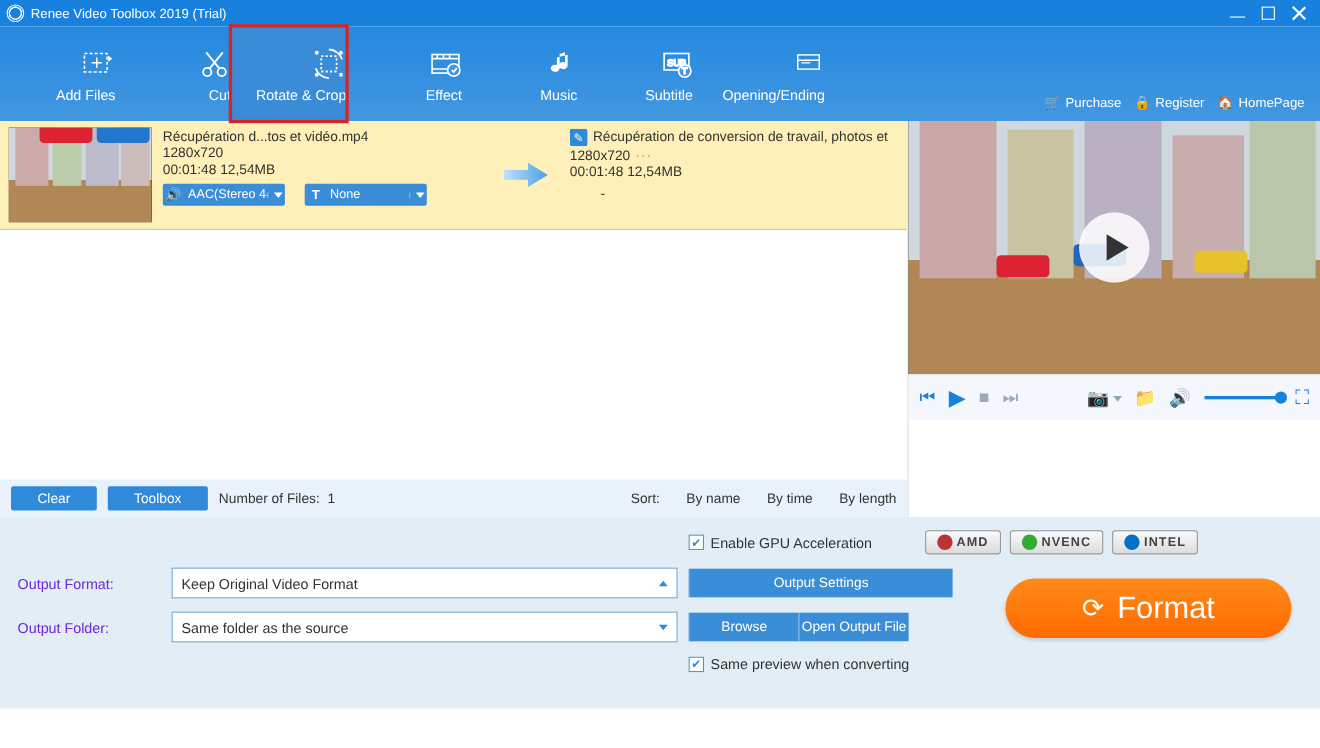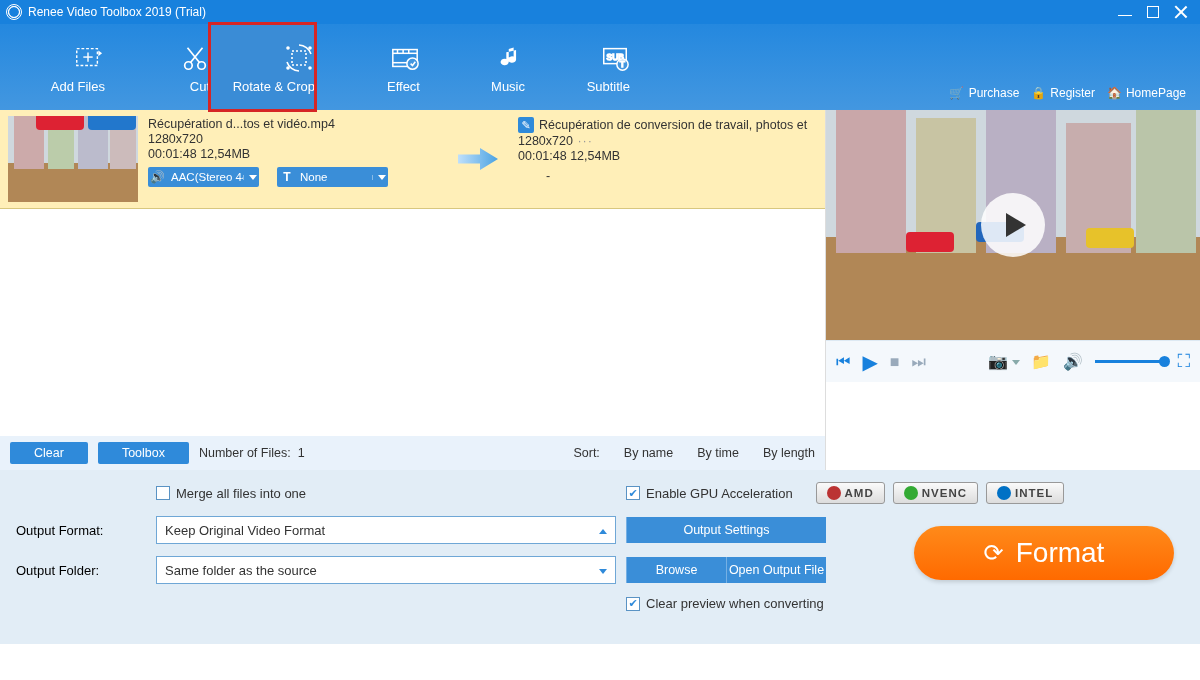--- a/index.html
+++ b/index.html
@@ -123,41 +123,41 @@
   .sort-opt{margin-left:14px; cursor:pointer;}
 
   
   .bottom {
     height:174px; background:var(--bottom-bg); padding:12px 16px 8px; font-size:13px; color:#333;
     display:grid; grid-template-columns: 130px 460px 200px 1fr; grid-auto-rows:min-content;
     column-gap:10px; row-gap:12px; align-items:center; position:relative;
   }
   .checkbox{display:flex;align-items:center;gap:6px;}
   .cb{width:14px;height:14px;border:1px solid #5a93c4;background:#fff;display:inline-flex;align-items:center;justify-content:center;font-size:11px;color:#2f8ada;}
-  .badge-row{display:flex;gap:8px;}
+  .badge-row{display:flex;gap:8px;margin-left:25px;}
   .hw-badge{height:22px;padding:0 10px;border:1px solid #999;border-radius:3px;background:linear-gradient(#fafafa,#dcdcdc);font-size:11.5px;font-weight:600;letter-spacing:1px;display:flex;align-items:center;gap:4px;color:#444;}
   .hw-badge .dot{width:14px;height:14px;border-radius:50%;background:#555;display:inline-block;}
   .hw-badge.intel .dot{background:#0071c5;}
   .dropdown{height:28px;border:1px solid #6fa7d6;background:#fff;display:flex;align-items:center;padding:0 8px;justify-content:space-between;cursor:pointer;}
   .dropdown .dd-arrow{color:#2f8ada;font-size:11px;}
   .btn-mid{height:26px;background:#3a8ed8;color:#fff;display:flex;align-items:center;justify-content:center;font-size:12.5px;cursor:pointer;border-left:1px solid rgba(255,255,255,.3);}
   .btn-pair{display:flex;}
   .btn-pair .btn-mid{flex:1;}
   .start-btn{
     position:absolute; right:26px; top:56px; width:260px; height:54px; border-radius:28px;
     background:linear-gradient(#ff8a1a,#ff6a00); color:#fff; font-size:28px; font-weight:500;
     display:flex; align-items:center; justify-content:center; gap:12px; cursor:pointer;
     box-shadow:0 2px 4px rgba(0,0,0,.15);
   }
   .start-btn .reload{font-size:24px;}
   .content-row { display:flex; height:360px; }
   .list-area{flex:1;display:flex;flex-direction:column;overflow:hidden;}
   .list-body{flex:1;overflow:auto;background:#fff;}
 
-  .lbl{color:#000000;}
+  .lbl{color:#6d28d9;}
 
   
   .tri-down::after{content:"";display:inline-block;border-top:5px solid currentColor;border-left:4px solid transparent;border-right:4px solid transparent;margin-left:3px;vertical-align:middle;}
   .tri-up::after{content:"";display:inline-block;border-bottom:5px solid currentColor;border-left:4px solid transparent;border-right:4px solid transparent;margin-left:3px;vertical-align:middle;}
 </style>
 </head>
 <body>
 
 <div class="titlebar">
   <span class="logo"></span>
@@ -232,20 +232,30 @@
   <div class="tool">
     <div class="ticon">
       <svg viewBox="0 0 32 32" width="30" height="30" fill="none" stroke="#fff" stroke-width="1.6">
         <rect x="4" y="6" width="24" height="16"></rect>
           <text x="7" y="18" font-size="9" fill="#fff" font-family="Arial">SUB</text>
         <circle cx="24" cy="23" r="6" fill="#4397e0" stroke="#fff"></circle>
           <text x="21" y="26" font-size="9" fill="#fff">T</text>
       </svg>
     </div>
     <span class="tlabel">Subtitle</span>
+  </div>
+  <div class="tool" style="width:120px">
+    <div class="ticon">
+      <svg viewBox="0 0 32 32" width="30" height="26" fill="none" stroke="#fff" stroke-width="1.6">
+        <rect x="4" y="6" width="24" height="16"></rect>
+          <line x1="4" y1="12" x2="28" y2="12"></line>
+          <line x1="8" y1="15" x2="18" y2="15"></line>
+      </svg>
+    </div>
+    <span class="tlabel">Opening/Ending</span>
   </div>
 
   <div class="toolbar-right">
     <span class="tblink">
       <span>🛒</span>
       <span>Purchase</span>
     </span>
     <span class="tblink">
       <span>🔒</span>
       <span>Register</span>
@@ -347,24 +357,20 @@
       <span>🔊</span>
       <span class="vol-bar"></span>
       <span class="fullscreen">⛶</span>
     </div>
   </div>
 </div>
 
 <div class="bottom">
 
   <div></div>
-  <div class="checkbox">
-    <span class="cb"></span>
-    <span>Merge all files into one</span>
-  </div>
   <div class="checkbox" style="grid-column:3 / span 2">
     <span class="checkbox">
       <span class="cb">✔</span>
       <span>Enable GPU Acceleration</span>
     </span>
     &nbsp;&nbsp;&nbsp;
     <span class="badge-row">
       <span class="hw-badge">
           <span class="dot" style="background:#b33"></span>
           <span>AMD</span>
@@ -378,37 +384,37 @@
           <span>INTEL</span>
         </span>
     </span>
   </div>
 
   <span class="lbl">Output Format:</span>
   <div class="dropdown">
     <span>Keep Original Video Format</span>
     <span class="dd-arrow tri-up"></span>
   </div>
-  <div class="btn-mid" style="width:200px">Output Settings</div>
+  <div class="btn-mid" style="width:240px">Output Settings</div>
   <div></div>
 
   <span class="lbl">Output Folder:</span>
   <div class="dropdown">
     <span>Same folder as the source</span>
     <span class="dd-arrow tri-down"></span>
   </div>
   <div class="btn-pair" style="width:200px">
     <div class="btn-mid" style="width:88px">Browse</div>
     <div class="btn-mid" style="flex:1">Open Output File</div>
   </div>
   <div></div>
 
   <div></div>
   <div class="checkbox" style="grid-column:3 / span 2">
     <span class="cb">✔</span>
-    <span>Clear preview when converting</span>
+    <span>Same preview when converting</span>
   </div>
 
   <div class="start-btn">
     <span class="reload">⟳</span>
     <span>Format</span>
   </div>
 </div>
 
 </body></html>

